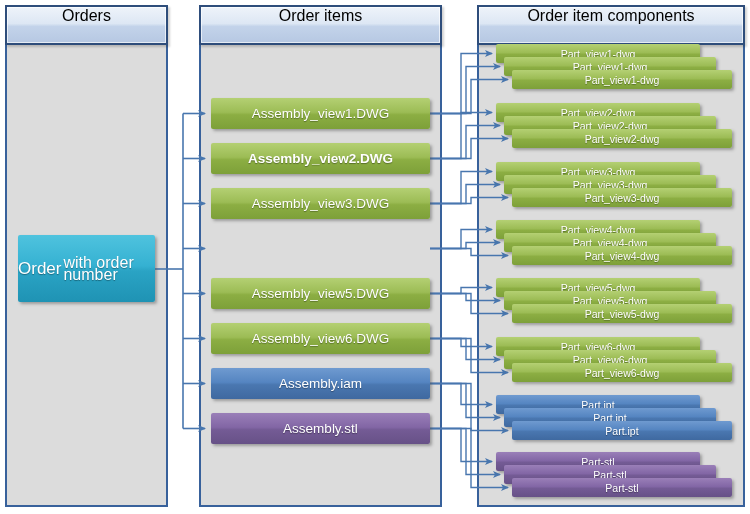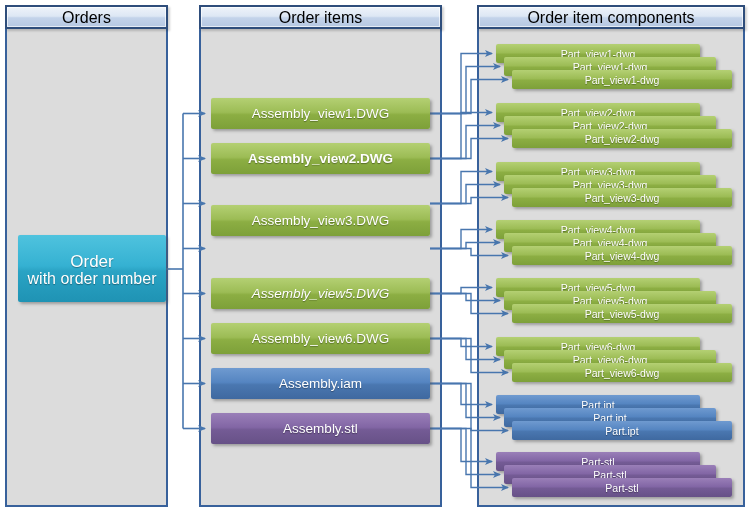--- a/index.html
+++ b/index.html
@@ -5,42 +5,42 @@
   html,body{margin:0;padding:0;background:#fff;}
   .canvas{
     position:relative;width:750px;height:514px;background:#ffffff;
     font-family:"Liberation Sans",sans-serif;overflow:hidden;
   }
   .col-body{
     position:absolute;top:27px;height:480px;box-sizing:border-box;
     background:#dcdcdc;border:2px solid #38619b;
   }
   .col-header{
-    position:absolute;top:5px;height:24px;box-sizing:border-box;
+    position:absolute;top:5px;height:40px;box-sizing:border-box;
     border:2px solid #2e4d7b;
     background:linear-gradient(180deg,#eef3fa 0%,#dde7f4 46%,#c3d3ea 54%,#b6c8e2 100%);
     box-shadow:inset 0 0 0 1px rgba(255,255,255,.65), 2px 2px 2px rgba(0,0,0,.18);
-    display:flex;align-items:flex-end;justify-content:center;
+    display:flex;align-items:flex-start;justify-content:center;
     font-size:16px;color:#000;
   }
   .node{
     position:absolute;box-sizing:border-box;border-radius:2px;
     display:flex;align-items:center;justify-content:center;
     color:#fff;text-shadow:0 1px 1px rgba(0,0,0,.35);
     box-shadow:2px 2px 3px rgba(80,80,80,.45);
   }
   .green{background:linear-gradient(180deg,#b4d073 0%,#9cbc55 46%,#8cae43 54%,#7da039 100%);}
   .blue{background:linear-gradient(180deg,#6f9ad0 0%,#5585c1 46%,#4a77b0 54%,#3f69a0 100%);}
   .purple{background:linear-gradient(180deg,#9a7fb8 0%,#8266a5 46%,#745b95 54%,#675187 100%);}
   .teal{background:linear-gradient(180deg,#4fc3de 0%,#35b1d2 46%,#2aa3c4 54%,#1f93b4 100%);}
   .asm{left:211px;width:219px;height:31px;font-size:13.5px;}
   .part{height:19px;font-size:10.5px;}
   .order-node{
-    left:18px;top:235px;width:148px;height:67px;
-    flex-direction:column;gap:2px;
+    left:18px;top:235px;width:137px;height:67px;
+    flex-direction:row;gap:2px;
   }
   .order-title{font-size:17px;line-height:19px;}
   .order-sub{font-size:16px;line-height:12px;}
   svg.connectors{position:absolute;left:0;top:0;pointer-events:none;}
 </style>
 </head>
 <body>
 
 <div class="canvas">
 
@@ -111,22 +111,22 @@
     </g>
   </svg>
 
   <div class="node teal order-node">
     <span class="order-title">Order</span>
     <span class="order-sub">with order number</span>
   </div>
 
   <div class="node asm green" style="top:98px;">Assembly_view1.DWG</div>
   <div class="node asm green" style="top:143px;font-weight:bold;">Assembly_view2.DWG</div>
-  <div class="node asm green" style="top:188px;margin-top:17px;">Assembly_view3.DWG</div>
-  <div class="node asm green" style="top:278px;font-style:italic;">Assembly_view5.DWG</div>
+  <div class="node asm green" style="top:188px;">Assembly_view3.DWG</div>
+  <div class="node asm green" style="top:278px;">Assembly_view5.DWG</div>
   <div class="node asm green" style="top:323px;text-align:right;">Assembly_view6.DWG</div>
   <div class="node asm purple" style="top:413px;">Assembly.stl</div>
   <div class="node asm blue" style="top:368px;">Assembly.iam</div>
 
   <div class="node part green" style="left:496px;top:44px;width:204px;">Part_view1-dwg</div>
   <div class="node part green" style="left:504px;top:57px;width:212px;">Part_view1-dwg</div>
   <div class="node part green" style="left:512px;top:70px;width:220px;">Part_view1-dwg</div>
 
   <div class="node part green" style="left:496px;top:103px;width:204px;">Part_view2-dwg</div>
   <div class="node part green" style="left:504px;top:116px;width:212px;">Part_view2-dwg</div>

